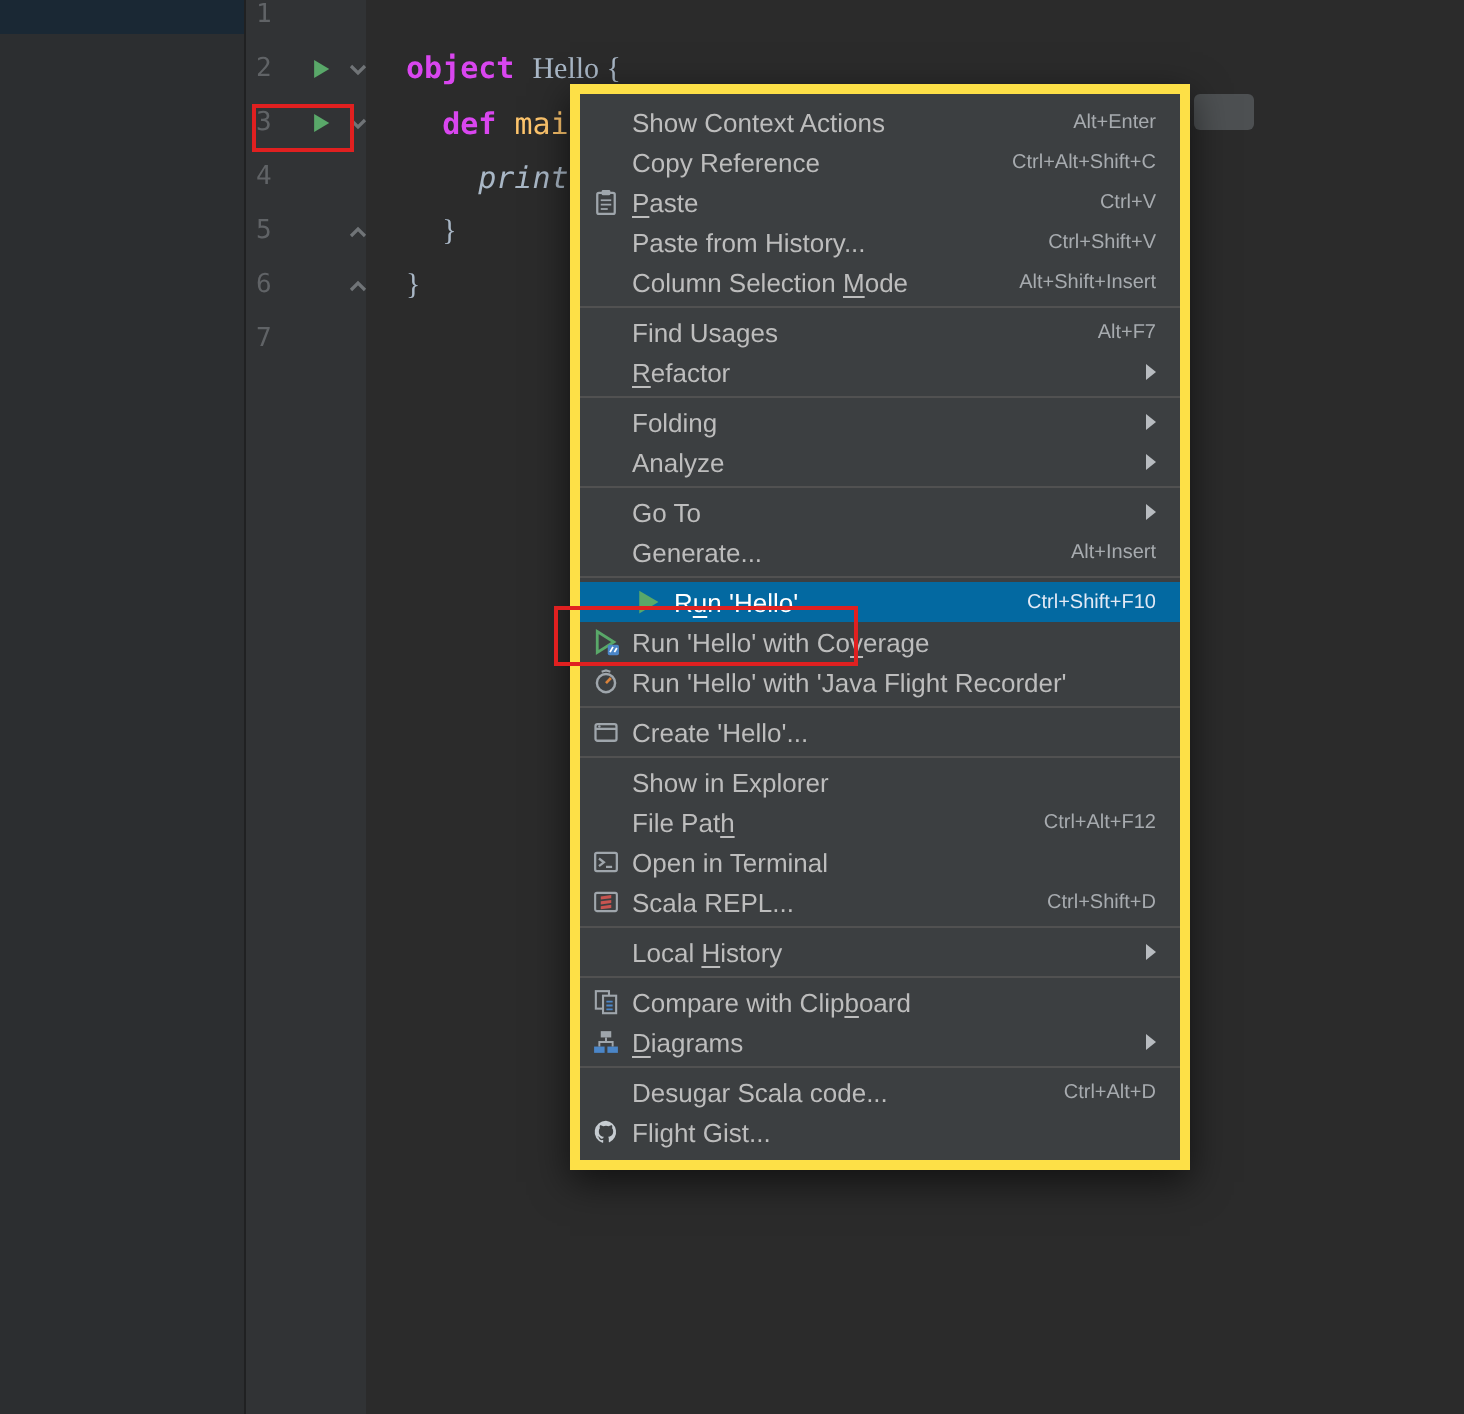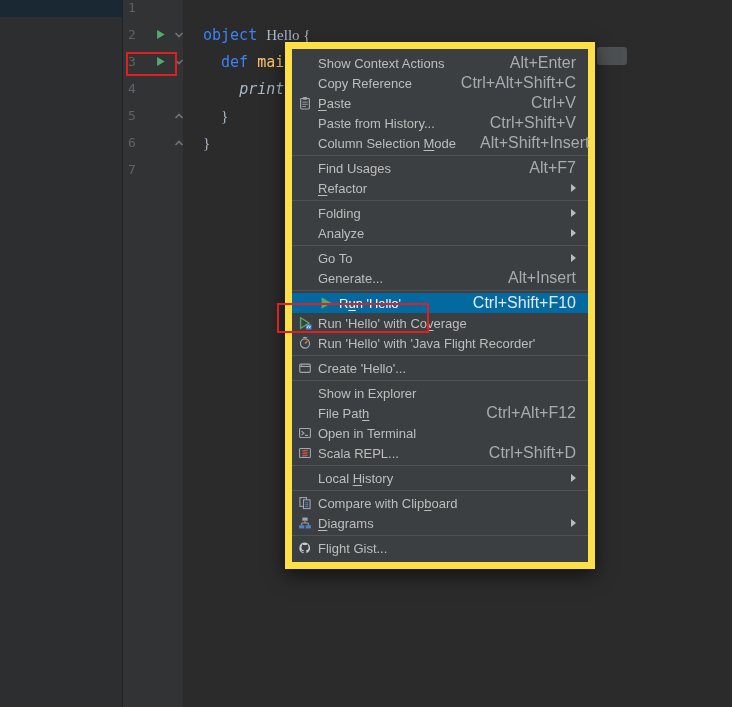--- a/index.html
+++ b/index.html
@@ -18,39 +18,39 @@
 
   
   .editor-lines{position:absolute;left:122px;top:-6px;width:580px;z-index:2;}
   .ed-row{display:flex;align-items:center;height:27px;font-family:"DejaVu Sans Mono","Liberation Mono",monospace;}
   .ed-num{width:24px;padding-left:6px;box-sizing:content-box;color:#606366;font-size:13px;flex:none;}
   .ed-run{width:16px;height:16px;display:flex;align-items:center;justify-content:center;flex:none;}
   .ed-run svg{width:11px;height:11px;}
   .ed-fold{width:14px;height:14px;margin-left:4px;display:flex;align-items:center;justify-content:center;flex:none;}
   .ed-fold svg{width:10px;height:10px;}
   .ed-code{flex:1;padding-left:17px;font-size:15px;color:#a9b7c6;white-space:pre;}
-  .tok-keyword{color:#3b82f6;font-weight:normal;}
+  .tok-keyword{color:#d946ef;font-weight:bold;}
   .tok-function{color:#ffc66d;}
   .tok-plain{color:#a9b7c6;font-family:Liberation Serif, serif;}
   .tok-italic{color:#a9b7c6;font-style:italic;}
 
   
   .context-menu{
     position:absolute;left:285px;top:42px;width:310px;box-sizing:border-box;
-    background:#3c3f41;border:7px solid #fde047;padding:4px 0;
+    background:#3c3f41;border:5px solid #fde047;padding:4px 0;
     box-shadow:0 6px 18px rgba(0,0,0,.6);z-index:5;
   }
   .menu-item{display:flex;align-items:center;height:20px;padding:0 12px 0 6px;color:#bdbdbd;font-size:13px;cursor:default;white-space:nowrap;}
   .menu-item.selected{background:#4b6eaf;color:#ffffff;}
   .menu-item.selected .mi-shortcut{color:#e2e9f5;}
   .mi-icon{width:20px;height:15px;display:flex;align-items:center;flex:none;}
   .mi-icon svg{width:14px;height:14px;}
   .mi-label{white-space:nowrap;}
   .mi-label u{text-underline-offset:2px;}
-  .mi-shortcut{margin-left:auto;padding-left:24px;color:#a7abaf;font-size:16px;}
+  .mi-shortcut{margin-left:auto;padding-left:24px;color:#a7abaf;font-size:10px;}
   .mi-arrow{margin-left:auto;width:0;height:0;border-top:4px solid transparent;border-bottom:4px solid transparent;border-left:5px solid #b8bcc0;}
   .menu-sep{height:1px;background:#515151;margin:2px 0;}
 
   
   .anno{position:absolute;border:2px solid #e02020;background:transparent;z-index:10;}
   .anno-gutter{left:126px;top:52px;width:47px;height:20px;}
   .anno-menu{left:277px;top:303px;width:148px;height:26px;}
 </style>
 </head>
 <body>
@@ -294,20 +294,25 @@
           <rect x="1.2" y="10.6" width="6" height="3.6" fill="#4b86c8"></rect>
           <rect x="8.8" y="10.6" width="6" height="3.6" fill="#4b86c8"></rect>
           <path d="M8 5.4 V8 M4.2 10.6 V8 H11.8 V10.6" fill="none" stroke="#9fa6ac" stroke-width="1.1"></path>
         </svg>
       </span>
       <span class="mi-label"><u>D</u>iagrams</span>
       <span class="mi-arrow"></span>
     </div>
     <div class="menu-sep"></div>
     <div class="menu-item">
+      <span class="mi-icon"></span>
+      <span class="mi-label">Desugar Scala code...</span>
+      <span class="mi-shortcut">Ctrl+Alt+D</span>
+    </div>
+    <div class="menu-item">
       <span class="mi-icon">
         <svg viewBox="0 0 16 16">
           <path d="M8 1.6a6.4 6.4 0 0 0-2 12.5c.3 0 .4-.1.4-.3v-1.2c-1.8.4-2.2-.8-2.2-.8-.3-.7-.7-.9-.7-.9-.6-.4 0-.4 0-.4.6 0 1 .6 1 .6.6 1 1.5.7 1.9.5 0-.4.2-.7.4-.9-1.4-.2-2.9-.7-2.9-3.2 0-.7.2-1.3.6-1.7 0-.2-.3-.8.1-1.7 0 0 .5-.2 1.8.6a6 6 0 0 1 3.2 0c1.2-.8 1.8-.6 1.8-.6.4.9.1 1.5.1 1.7.4.4.6 1 .6 1.7 0 2.5-1.5 3-2.9 3.2.2.2.4.6.4 1.1v1.7c0 .2.1.3.4.3A6.4 6.4 0 0 0 8 1.6z" fill="#c6ccd1"></path>
         </svg>
       </span>
       <span class="mi-label">Flight Gist...</span>
     </div>
   </div>
 
 <div class="anno anno-gutter" style="border-color: rgb(224, 32, 32);"></div>

